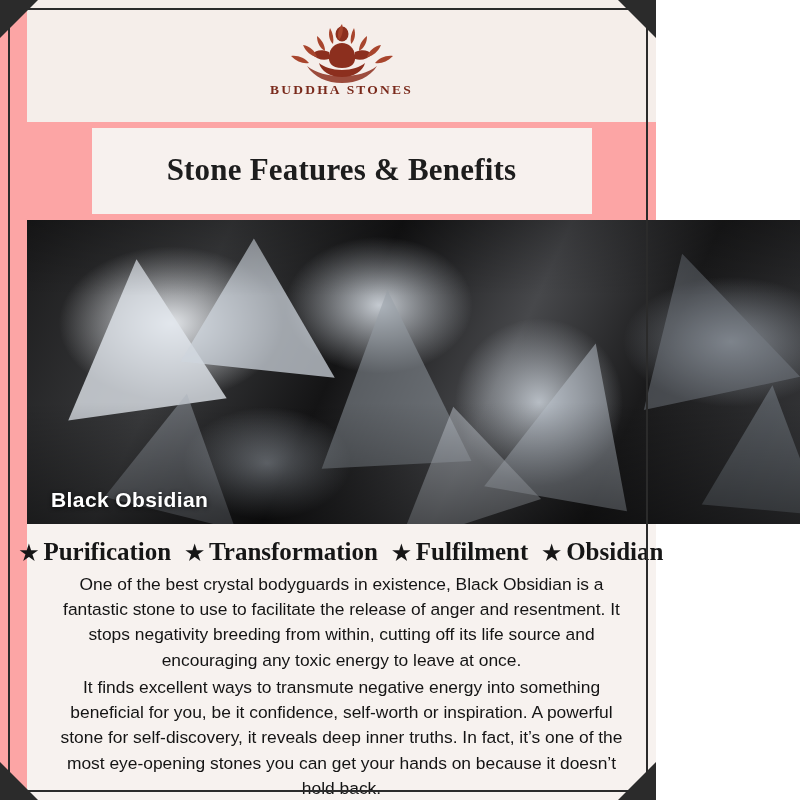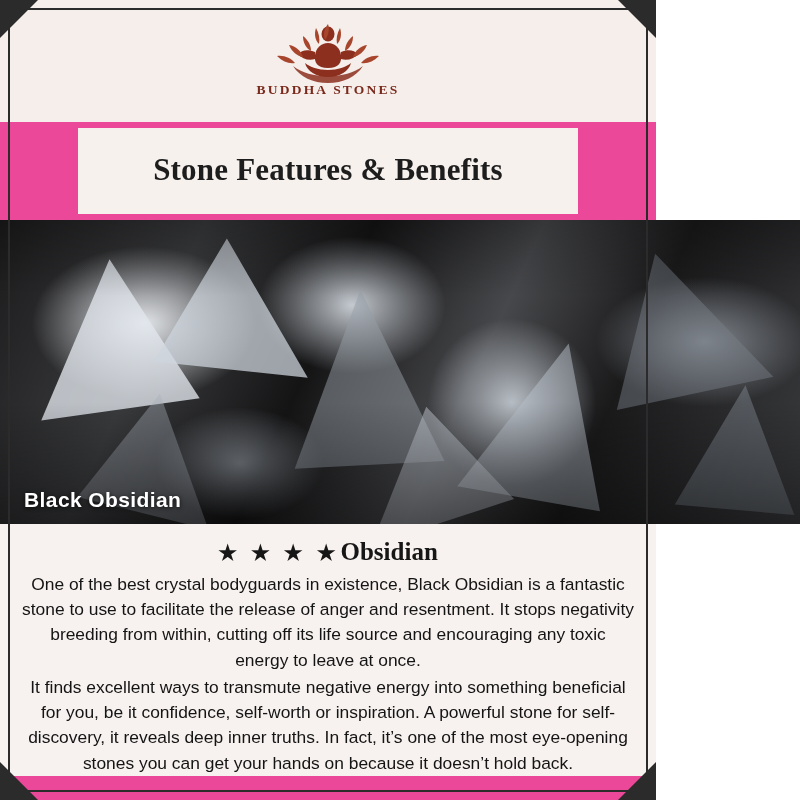--- a/index.html
+++ b/index.html
@@ -11,22 +11,23 @@
     width: 800px;
     height: 800px;
     font-family: "Liberation Sans", sans-serif;
     overflow: hidden;
   }
 
   #page {
     position: relative;
     width: 656px;
     height: 800px;
-    background: #ec4899;
+    background: #fca5a5;
     box-sizing: border-box;
+    padding-left: 27px;
   }
 
   
   .corner {
     position: absolute;
     width: 0;
     height: 0;
     z-index: 6;
   }
   .corner.tl {
@@ -258,26 +259,29 @@
     </div>
     <div class="photo-vignette"></div>
     <div class="stone-label">Black Obsidian</div>
   </div>
 
   <div class="content">
 
     <div class="keywords">
       <span class="kw">
         <span class="star">★</span>
-      </span>
-      <span class="kw">
-        <span class="star">★</span>
-      </span>
-      <span class="kw">
-        <span class="star">★</span>
+        <span>Purification</span>
+      </span>
+      <span class="kw">
+        <span class="star">★</span>
+        <span>Transformation</span>
+      </span>
+      <span class="kw">
+        <span class="star">★</span>
+        <span>Fulfilment</span>
       </span>
       <span class="kw">
         <span class="star">★</span>
         <span>Obsidian</span>
       </span>
     </div>
 
     <p class="para">One of the best crystal bodyguards in existence, Black Obsidian is a fantastic stone to use to facilitate the release of anger and resentment. It stops negativity breeding from within, cutting off its life source and encouraging any toxic energy to leave at once.</p>
     <p class="para">It finds excellent ways to transmute negative energy into something beneficial for you, be it confidence, self-worth or inspiration. A powerful stone for self-discovery, it reveals deep inner truths. In fact, it’s one of the most eye-opening stones you can get your hands on because it doesn’t hold back.</p>
 

